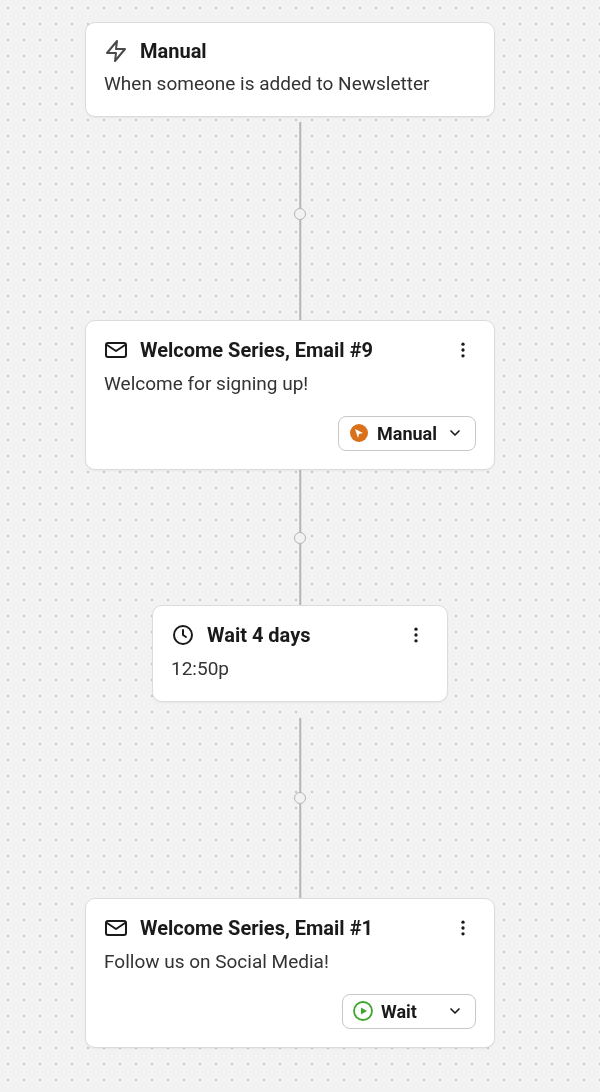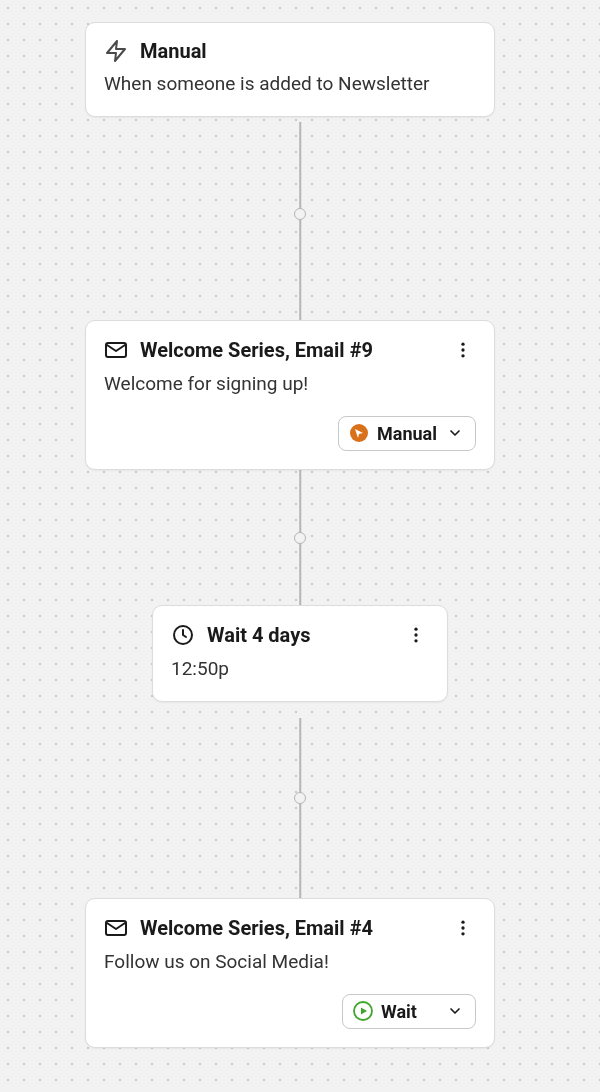--- a/index.html
+++ b/index.html
@@ -202,21 +202,21 @@
   </div>
 
   <div class="card" style="left:85px; top:898px; width:410px;">
     <div class="card-header">
       <span class="title-icon">
         <svg viewBox="0 0 24 24" width="24" height="24" fill="none" stroke="#1a1a1a" stroke-width="2" stroke-linecap="round" stroke-linejoin="round">
           <rect x="2" y="5" width="20" height="14" rx="2"></rect>
           <polyline points="3,7 12,13 21,7"></polyline>
         </svg>
       </span>
-      <span class="title-text">Welcome Series, Email #4</span>
+      <span class="title-text">Welcome Series, Email #1</span>
       <span class="more-button">
         <svg viewBox="0 0 24 24" width="20" height="20" fill="#1a1a1a">
           <circle cx="12" cy="5" r="2"></circle>
           <circle cx="12" cy="12" r="2"></circle>
           <circle cx="12" cy="19" r="2"></circle>
         </svg>
       </span>
     </div>
     <div class="card-body">Follow us on Social Media!</div>
     <div class="card-footer">

